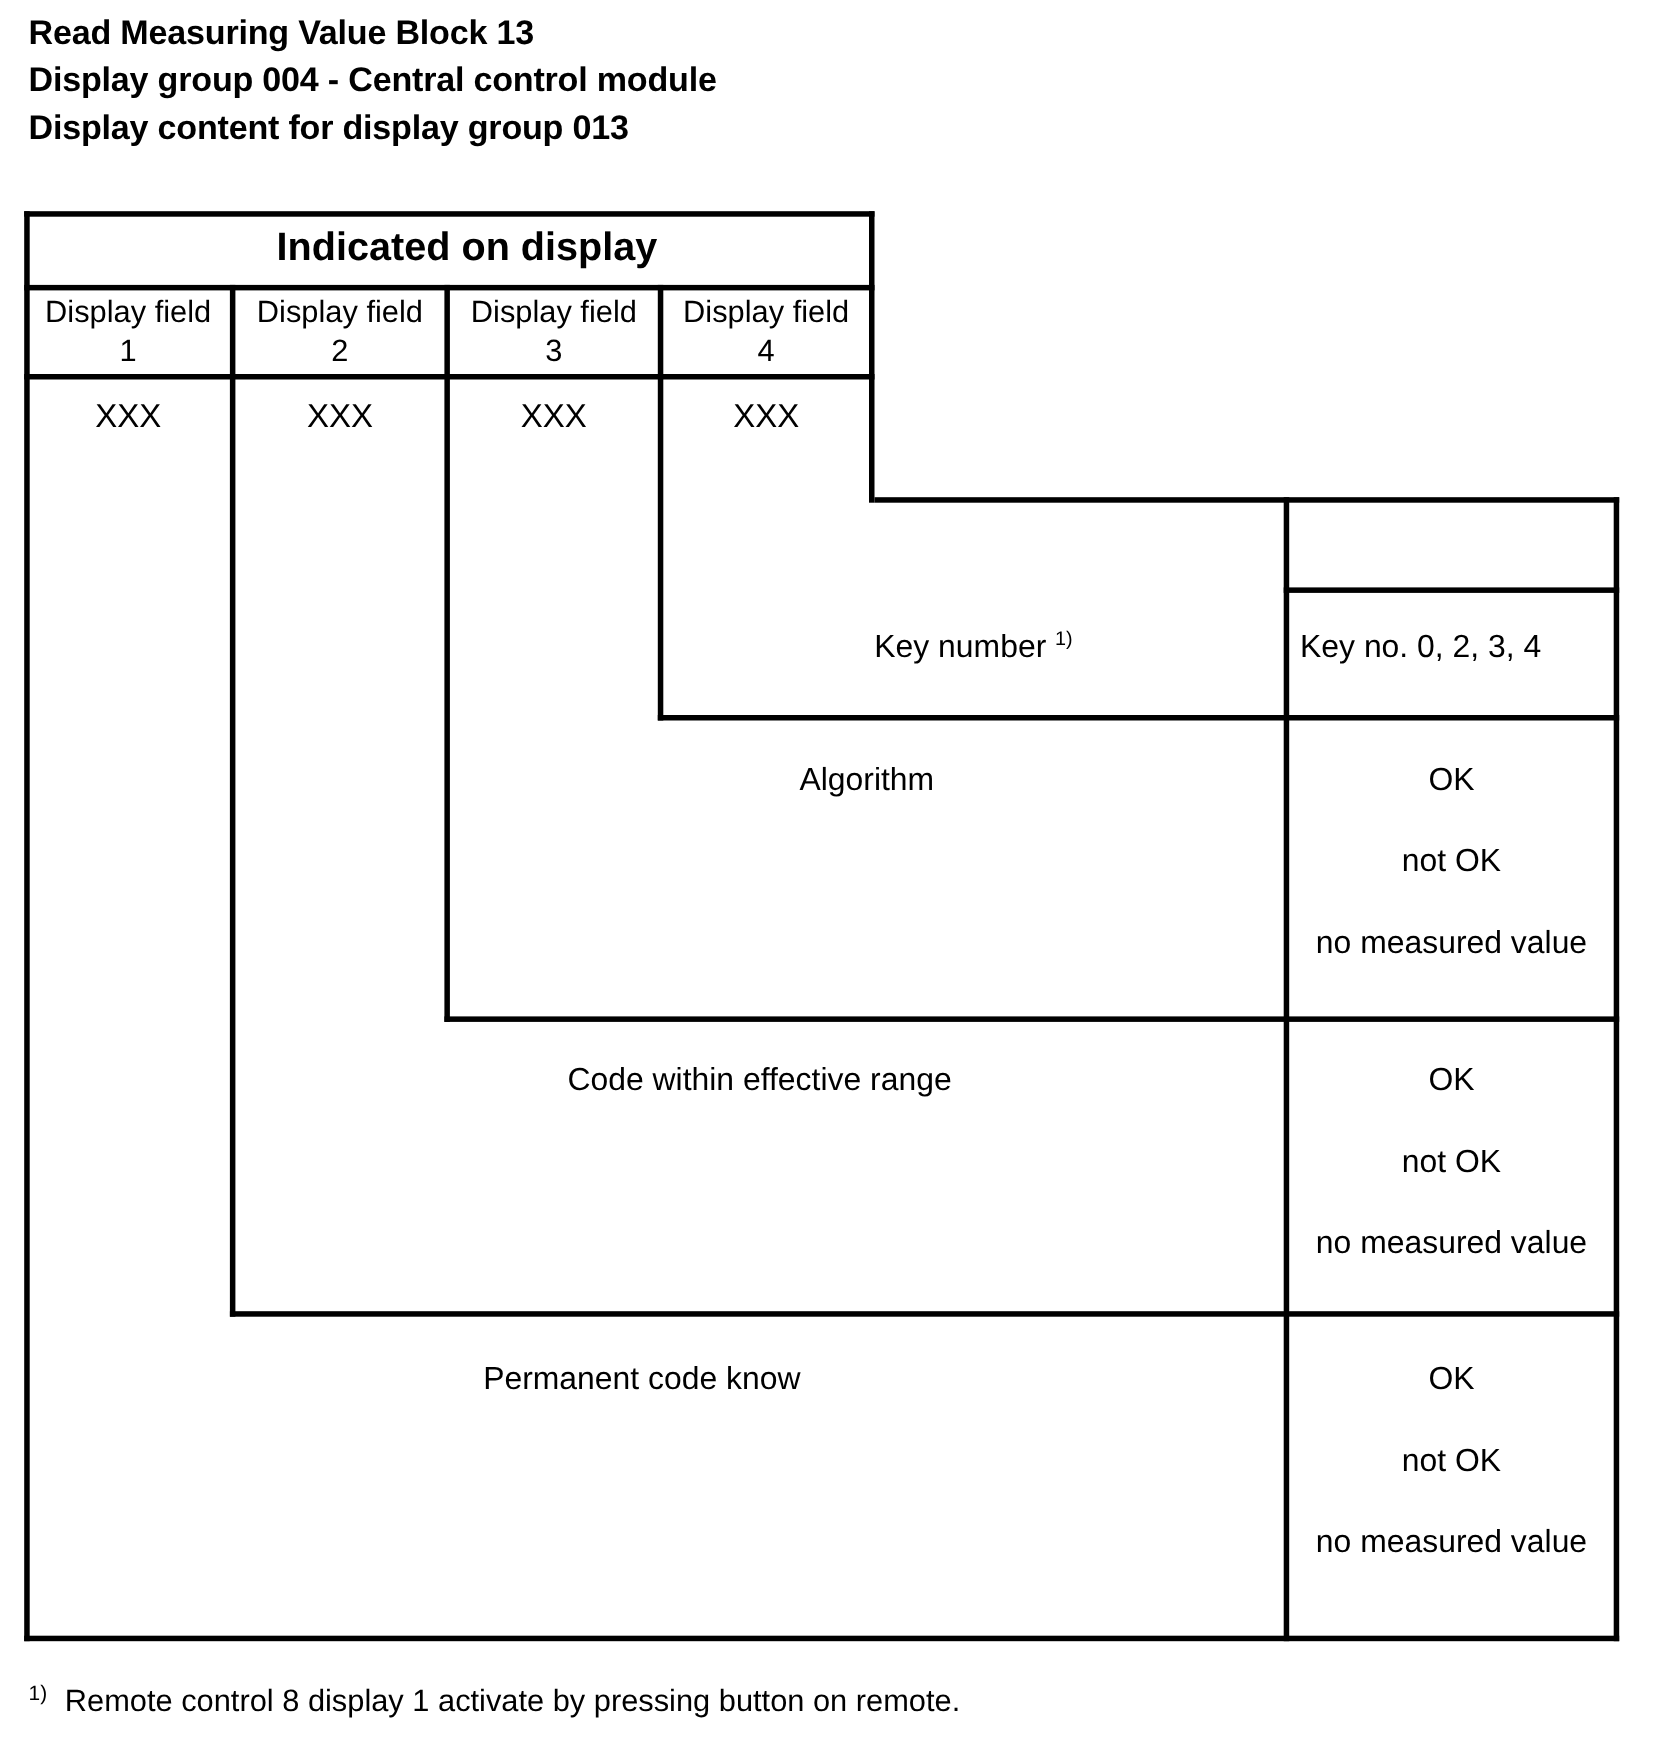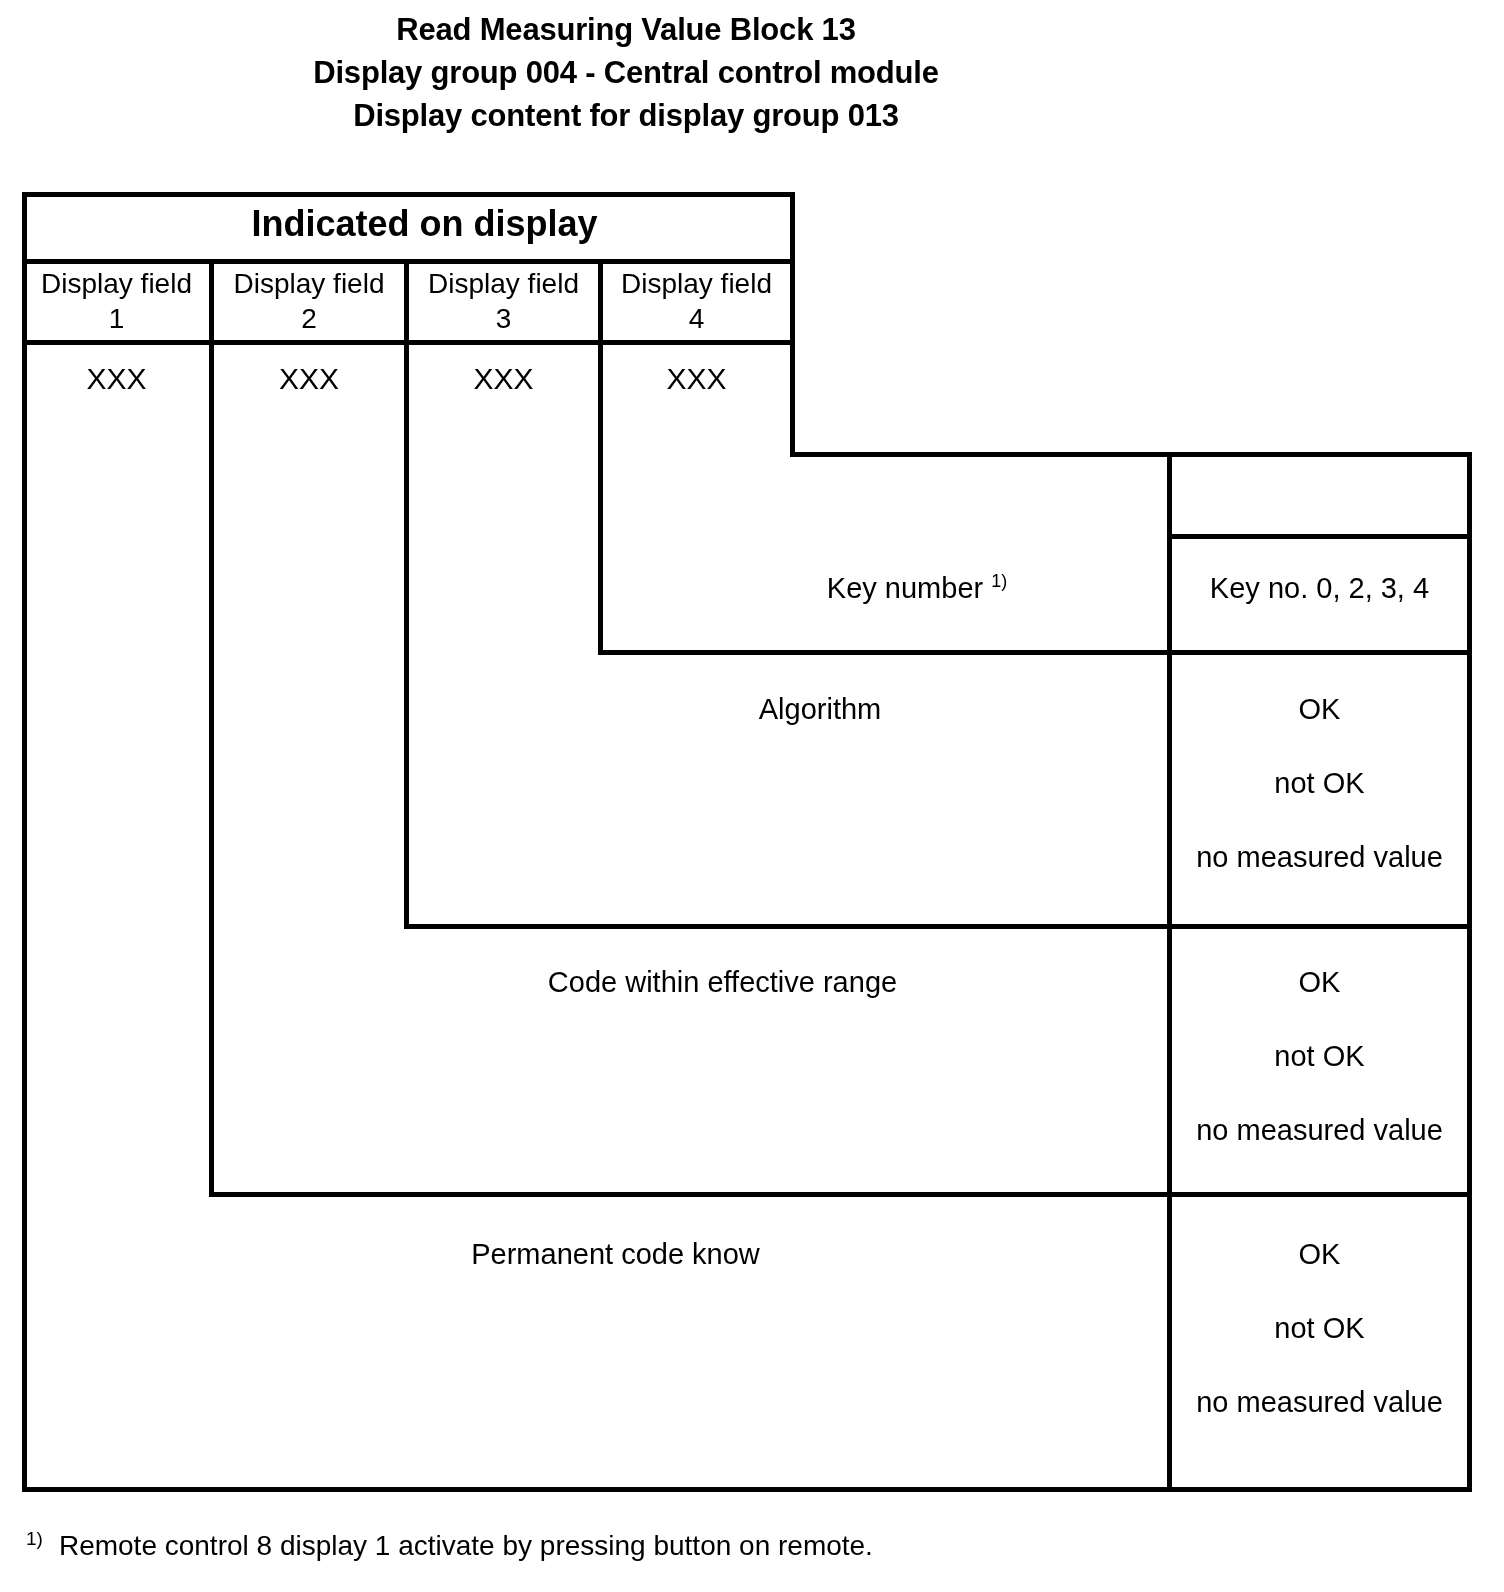--- a/index.html
+++ b/index.html
@@ -22,21 +22,20 @@
     left: 26px;
     top: 8px;
     width: 1200px;
   }
   .heading-line {
     font-size: 31px;
     font-weight: bold;
     line-height: 43px;
     letter-spacing: -0.2px;
     white-space: nowrap;
-    text-align: center;
   }
 
   
   .table-canvas {
     position: absolute;
     left: 0;
     top: 0;
     width: 1504px;
     height: 1592px;
   }
@@ -88,21 +87,20 @@
   .spec-list > div {
     margin-bottom: 41px;
     white-space: nowrap;
   }
   .spec-list > div:last-child { margin-bottom: 0; }
 
   .row-label {
     position: absolute;
     font-size: 29px;
     white-space: nowrap;
-    padding-left: 32px;
   }
 
   
   .footnote {
     position: absolute;
     left: 26px;
     top: 1530px;
     font-size: 28px;
     white-space: nowrap;
   }
@@ -163,21 +161,21 @@
 
   <div class="cell-text xxx-val" style="left:24px; top:362px; width:185px;">XXX</div>
   <div class="cell-text xxx-val" style="left:214px; top:362px; width:190px;">XXX</div>
   <div class="cell-text xxx-val" style="left:409px; top:362px; width:189px;">XXX</div>
   <div class="cell-text xxx-val" style="left:603px; top:362px; width:187px;">XXX</div>
 
 
   <div class="row-label" style="left:603px; top:572px; width:564px; text-align:center;">
     <span>Key number</span><span class="fn" style="font-size:18px; vertical-align:super; line-height:0; margin-left:8px;">1)</span>
   </div>
-  <div class="spec-list" style="left:1172px; top:572px; width:295px;">
+  <div class="spec-list" style="left:1144px; top:572px; width:295px;">
     <div>Key no. 0, 2, 3, 4</div>
   </div>
 
   <div class="row-label" style="left:409px; top:693px; width:758px; text-align:center;">
     <span>Algorithm</span>
   </div>
   <div class="spec-list" style="left:1172px; top:693px; width:295px;">
     <div>OK</div>
     <div>not OK</div>
     <div>no measured value</div>

